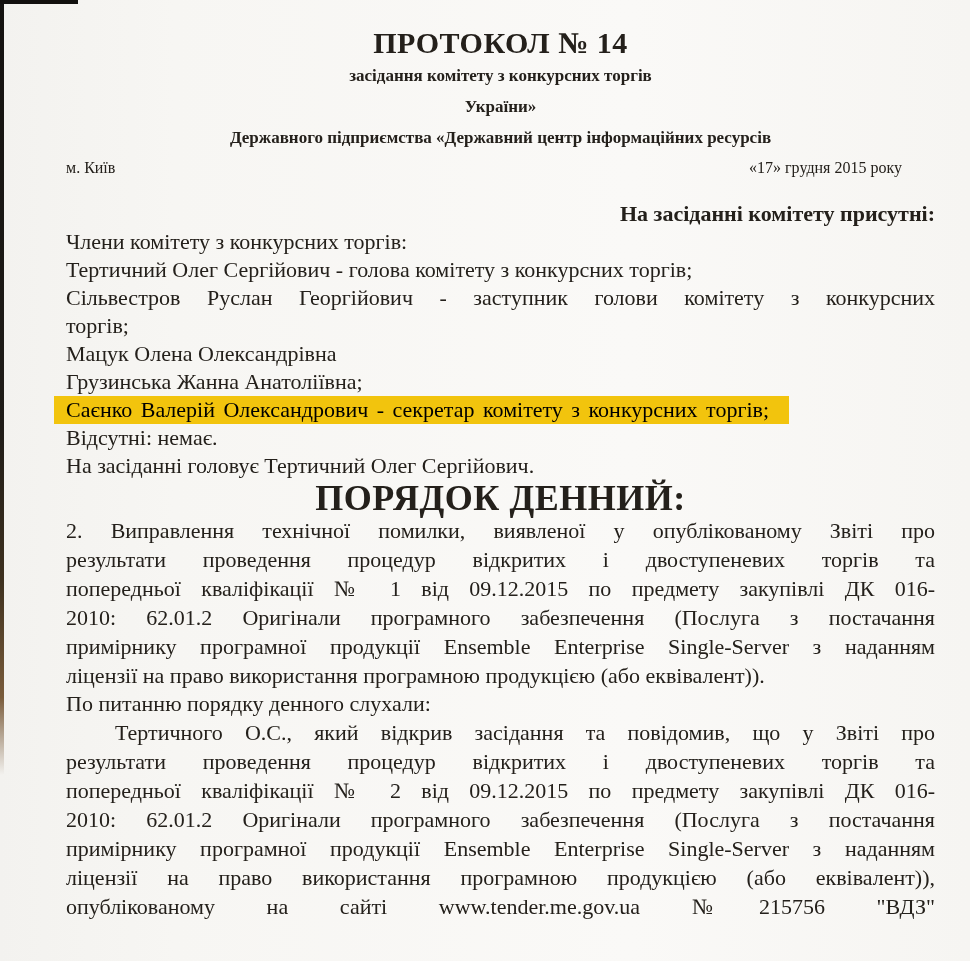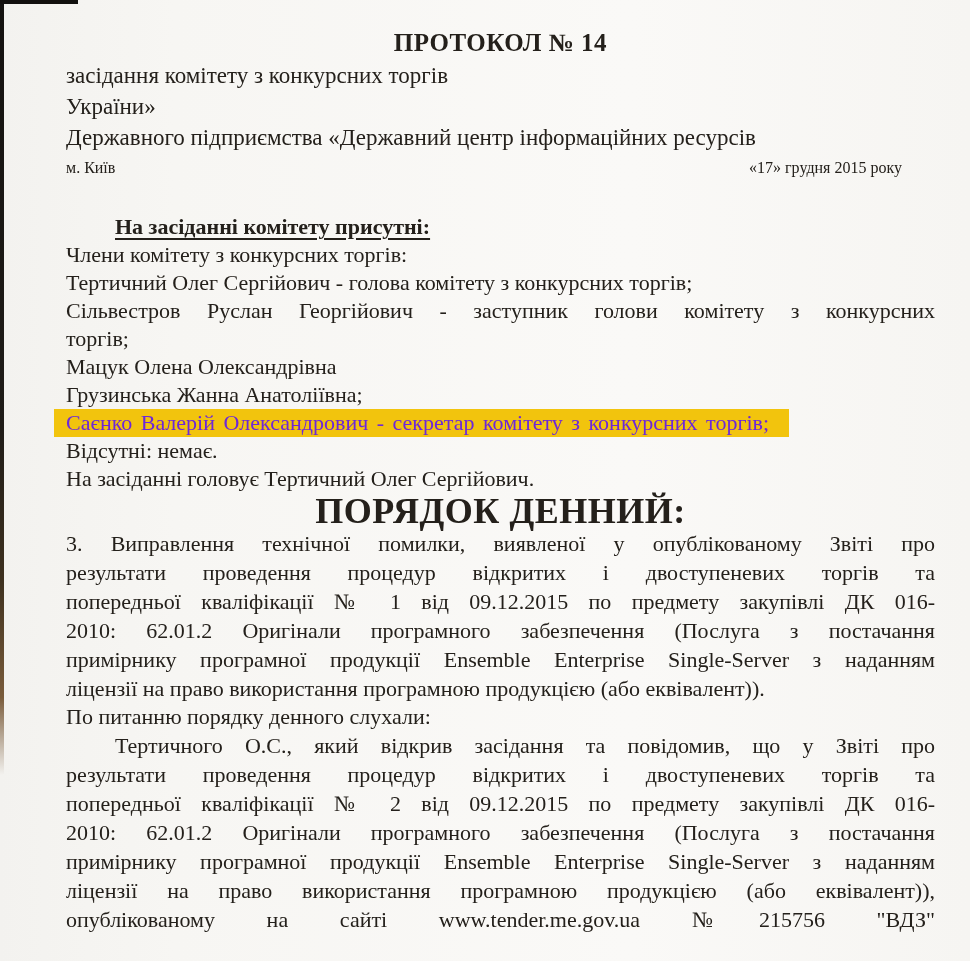--- a/index.html
+++ b/index.html
@@ -17,46 +17,46 @@
   }
   .edge-topleft{
     position:absolute;left:0;top:0;width:78px;height:4px;background:#12100e;
   }
   .content{
     position:absolute;left:0;top:0;right:0;bottom:0;
     padding:26px 35px 0 66px;
     font-size:22px;
   }
   .title{
-    font-size:25px;font-weight:bold;text-align:center;line-height:34px;
+    font-size:30px;font-weight:bold;text-align:center;line-height:34px;
     letter-spacing:.5px;
   }
   .subline{
-    font-size:23px;font-weight:normal;text-align:left;line-height:31px;
+    font-size:17px;font-weight:bold;text-align:center;line-height:31px;
   }
   .placedate{
     display:flex;justify-content:space-between;align-items:baseline;
     line-height:30px;font-size:16px;padding-right:33px;
   }
   .present-heading{
-    margin-top:30px;padding-left:49px;
+    margin-top:17px;padding-left:49px;
     font-weight:bold;line-height:28px;
-    text-decoration:underline;text-decoration-thickness:2px;text-underline-offset:4px;
+    text-decoration-thickness:2px;text-underline-offset:4px;text-align:right;
   }
   .members-heading{font-weight:normal;line-height:28px;}
   .attendees .line{line-height:28px;}
   .line{white-space:normal;}
   .j{text-align:justify;text-align-last:justify;}
   .ind{padding-left:49px;}
   .line.hl{
     width:fit-content;max-width:100%;
     padding:0 20px 0 12px;margin-left:-12px;
     word-spacing:3px;
     background:#F2C40D;
-    color:#6d28d9;
+    color:#000000;
   }
   .agenda-heading{
     font-size:36px;font-weight:bold;text-align:center;line-height:36px;
     letter-spacing:.5px;
   }
   .para .line{line-height:29px;}
   .heard-heading{font-weight:normal;line-height:28px;}
 </style>
 </head>
 <body>
@@ -90,21 +90,21 @@
         <div class="line">Мацук Олена Олександрівна</div>
         <div class="line">Грузинська Жанна Анатоліївна;</div>
         <div class="line hl">Саєнко Валерій Олександрович - секретар комітету з конкурсних торгів;</div>
         <div class="line">Відсутні:  немає.</div>
         <div class="line">На засіданні головує Тертичний Олег Сергійович.</div>
       </div>
 
     <div class="agenda-heading">ПОРЯДОК ДЕННИЙ:</div>
 
     <div class="para">
-        <div class="line j">3. Виправлення технічної помилки, виявленої у опублікованому Звіті про</div>
+        <div class="line j">2. Виправлення технічної помилки, виявленої у опублікованому Звіті про</div>
         <div class="line j">результати проведення процедур відкритих і двоступеневих торгів та</div>
         <div class="line j">попередньої кваліфікації № 1 від 09.12.2015 по предмету закупівлі  ДК 016-</div>
         <div class="line j">2010: 62.01.2 Оригінали програмного забезпечення (Послуга з постачання</div>
         <div class="line j">примірнику програмної продукції Ensemble Enterprise Single-Server з наданням</div>
         <div class="line">ліцензії на право використання програмною продукцією (або еквівалент)).</div>
       </div>
 
     <div class="heard-heading">По питанню порядку денного слухали:</div>
 
     <div class="para">

